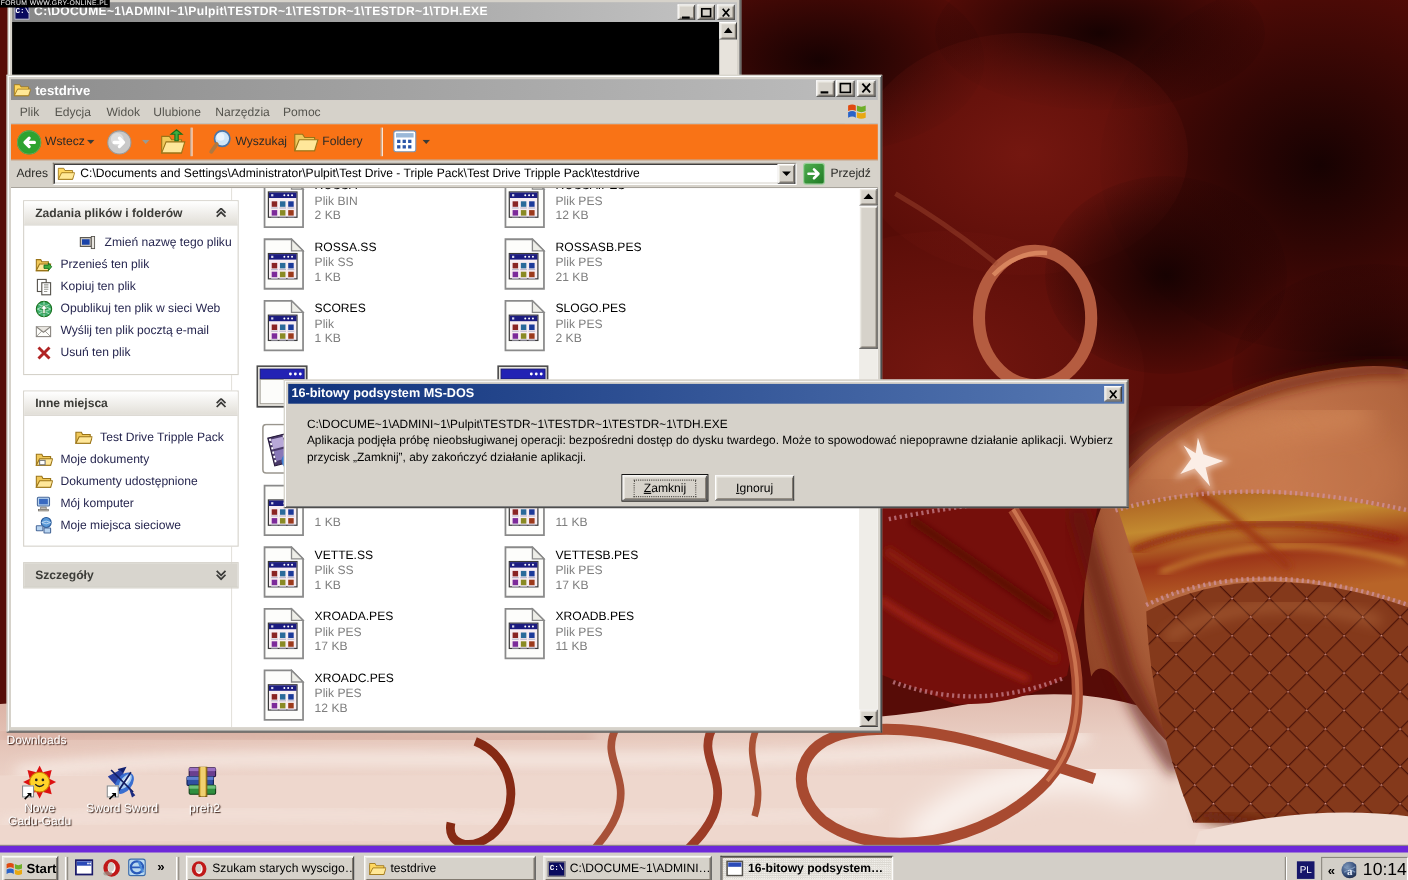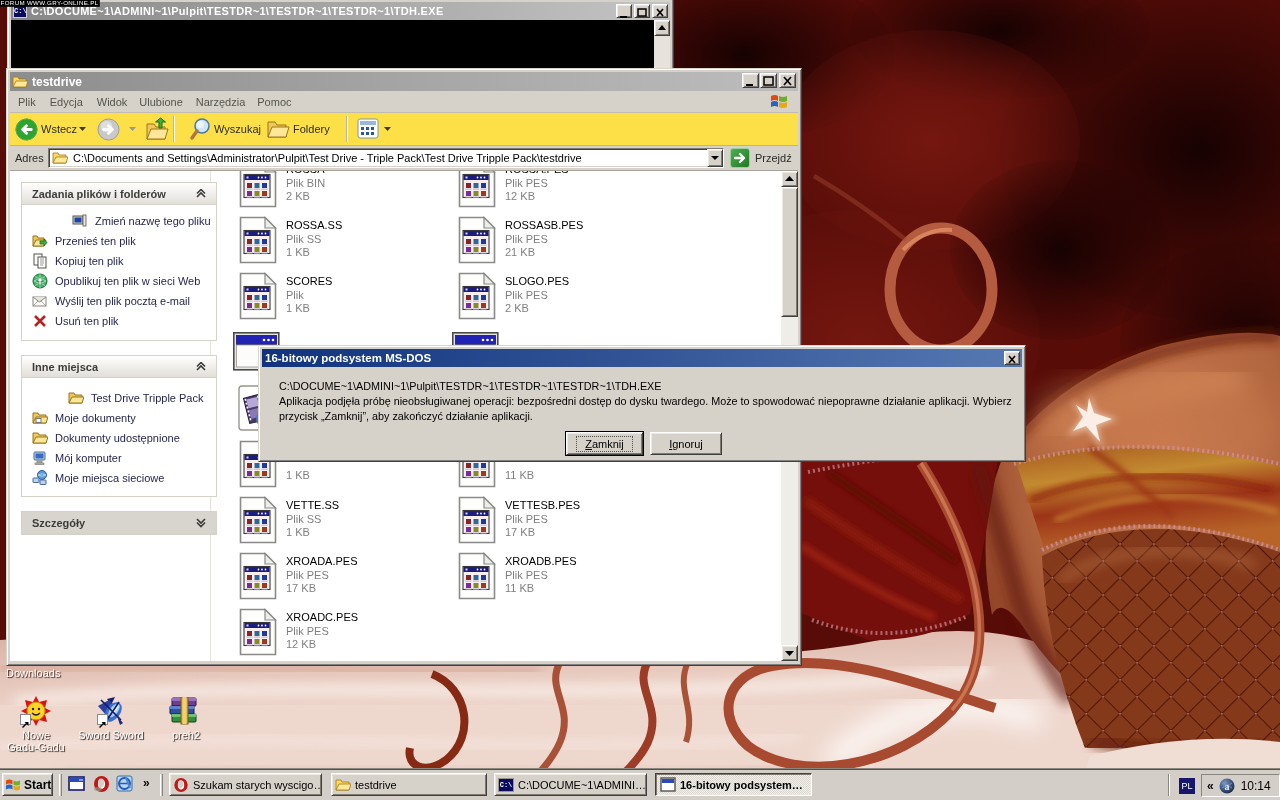--- a/index.html
+++ b/index.html
@@ -259,21 +259,21 @@
           <g transform="translate(3,2)">
       <path d="M0 3 Q4 1 7 3 L7 8 Q4 6 0 8 Z" fill="#e04a10"></path>
       <path d="M8 3 Q12 5 16 3 L16 8 Q12 10 8 8 Z" fill="#6fae28"></path>
       <path d="M0 9 Q4 7 7 9 L7 14 Q4 12 0 14 Z" fill="#2a63c8"></path>
       <path d="M8 9 Q12 11 16 9 L16 14 Q12 16 8 14 Z" fill="#e8a812"></path>
       </g>
         </svg>
     </div>
   </div>
 
-  <div style="height:33px;background:#fde047;position:relative;border-bottom:1px solid #b8b4ac;text-align:right;">
+  <div style="height:33px;background:#f97316;position:relative;border-bottom:1px solid #b8b4ac;text-align:right;">
     <svg class="abs" style="left:5px;top:5px;" width="23" height="23" viewBox="0 0 24 24">
         <defs>
           <radialGradient id="gb" cx="35%" cy="30%" r="75%">
             <stop offset="0%" stop-color="#8fe06f"></stop>
             <stop offset="60%" stop-color="#2fa030"></stop>
             <stop offset="100%" stop-color="#157a1a"></stop>
           </radialGradient>
         </defs>
         <circle cx="12" cy="12" r="11" fill="#2da330" stroke="#1a6f1d"></circle>
         <circle cx="12" cy="12" r="11" fill="none" stroke="#8fd87f" stroke-width="1" opacity="0.6"></circle>
@@ -938,21 +938,21 @@
     <div class="abs" style="left:17px;top:13px;">C:\DOCUME~1\ADMINI~1\Pulpit\TESTDR~1\TESTDR~1\TESTDR~1\TDH.EXE</div>
     <div class="abs" style="left:17px;top:27px;line-height:14.5px;white-space:nowrap;">Aplikacja podjęła próbę nieobsługiwanej operacji: bezpośredni dostęp do dysku twardego. Może to spowodować niepoprawne działanie aplikacji. Wybierz<br>przycisk „Zamknij”, aby zakończyć działanie aplikacji.</div>
     <div class="abs" style="left:303px;top:64px;width:79px;height:25px;border:1px solid #000;background:#d6d2ca;">
       <div class="btn" style="width:100%;height:100%;display:flex;align-items:center;justify-content:center;">
         <div style="border:1px dotted #55524c;padding:1px 8px;font-size:11px;"><u>Z</u>amknij</div>
       </div>
     </div>
     <div class="btn abs" style="left:388px;top:65px;width:72px;height:23px;display:flex;align-items:center;justify-content:center;font-size:11px;"><u>I</u>gnoruj</div>
   </div>
 </div>
-<div id="taskbar" class="abs" style="left:0;top:769px;width:1280px;height:31px;background:#d3cfc8;border-top:1px solid #6d28d9;box-shadow:0 -1px 0 #8a867e;">
+<div id="taskbar" class="abs" style="left:0;top:769px;width:1280px;height:31px;background:#d3cfc8;border-top:6px solid #6d28d9;box-shadow:0 -1px 0 #8a867e;">
 
   <div class="btn abs" style="left:2px;top:3px;width:51px;height:23px;display:flex;align-items:center;">
     <svg style="margin-left:2px;" width="16" height="16" viewBox="0 0 16 16">
         <g transform="translate(1,1)">
           <path d="M0 2.5 Q3.5 0.5 6.5 2.5 L6.5 6.5 Q3.5 4.5 0 6.5 Z" fill="#e04a10"></path>
           <path d="M7.5 2.5 Q10.5 4.5 14 2.5 L14 6.5 Q10.5 8.5 7.5 6.5 Z" fill="#6fae28"></path>
           <path d="M0 7.5 Q3.5 5.5 6.5 7.5 L6.5 11.5 Q3.5 9.5 0 11.5 Z" fill="#2a63c8"></path>
           <path d="M7.5 7.5 Q10.5 9.5 14 7.5 L14 11.5 Q10.5 13.5 7.5 11.5 Z" fill="#e8a812"></path>
         </g>
       </svg>
@@ -1017,15 +1017,15 @@
           <radialGradient id="glb" cx="35%" cy="30%" r="75%">
             <stop offset="0%" stop-color="#7e98ba"></stop>
             <stop offset="60%" stop-color="#3a5380"></stop>
             <stop offset="100%" stop-color="#1f2c4a"></stop>
           </radialGradient>
         </defs>
         <circle cx="8" cy="8" r="7.5" fill="url(#glb)"></circle>
         <path d="M3 5 Q8 9 13 5 M3 10 Q8 6 13 10" stroke="#7a94b8" stroke-width="1" fill="none"></path>
         <text x="8" y="12" font-size="10" font-weight="bold" fill="#e8eef8" text-anchor="middle" font-family="Liberation Serif">a</text>
       </svg>
-    <span style="font-size:12px;margin-left:6px;color:#000;">10:14</span>
+    <span style="font-size:16px;margin-left:6px;color:#000;">10:14</span>
   </div>
 </div>
 
 </body></html>

